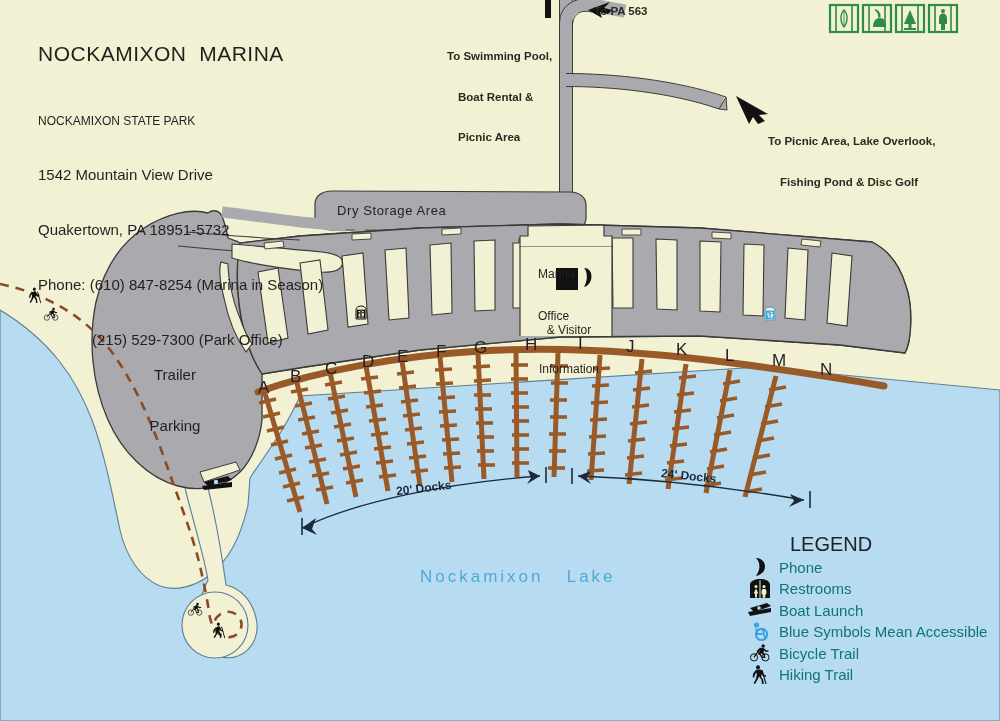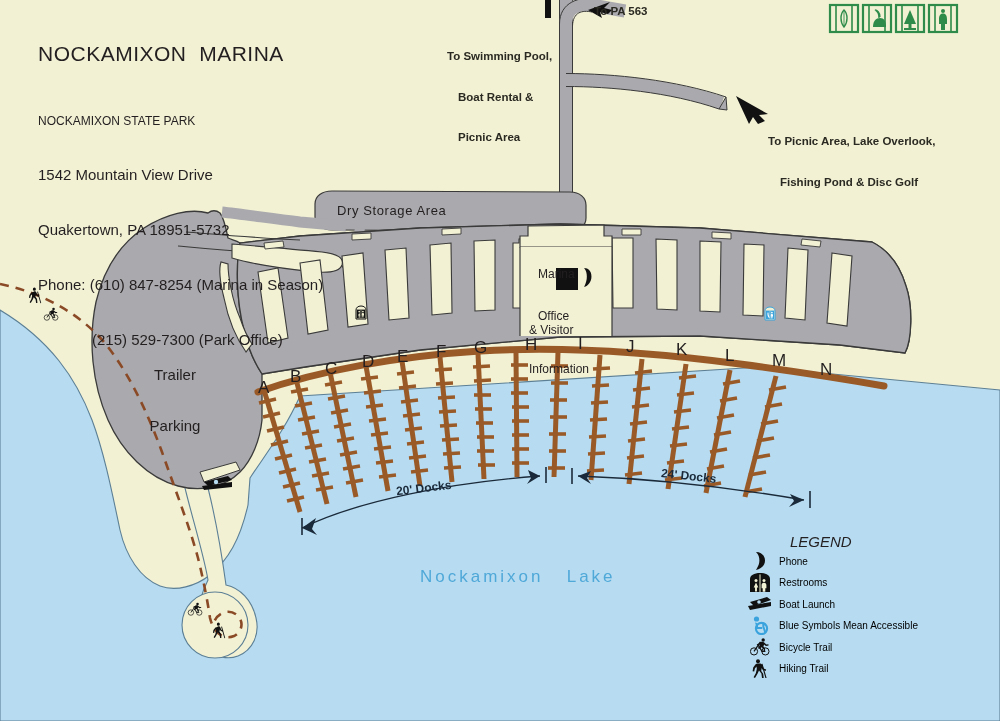--- a/index.html
+++ b/index.html
@@ -20,45 +20,45 @@
   #title-block{left:38px;top:6px;}
   #map-title{font-size:21px;letter-spacing:.5px;color:#231f20;}
   #park-name{font-size:12px;margin-top:12px;}
   .addr-line{font-size:15px;margin-top:2px;}
   .addr-indent{padding-left:54px;}
 
   
   #trailer-parking{left:145px;top:332px;font-size:15px;text-align:center;line-height:17px;width:60px;}
   #dry-storage{left:337px;top:203px;font-size:13px;letter-spacing:.6px;}
   #marina-office{left:538px;top:239px;font-size:12px;text-align:left;width:62px;line-height:14px;}
-  #visitor-info{left:529px;top:298px;font-size:12px;width:80px;line-height:13px;}
+  #visitor-info{left:529px;top:298px;font-size:12px;text-align:center;width:80px;line-height:13px;}
   #lake-label{left:420px;top:567px;font-size:17px;color:#4fa8d8;letter-spacing:3px;}
 
   
   #to-swim{left:447px;top:23px;font-size:11.5px;line-height:13.5px;font-weight:bold;color:#2b2a22;}
   #to-swim .l2,#to-swim .l3{padding-left:11px;}
   #to-pa563{left:594px;top:5px;font-size:11.5px;font-weight:bold;color:#2b2a22;}
   #to-picnic{left:768px;top:108px;font-size:11.5px;line-height:13.5px;font-weight:bold;color:#2b2a22;}
   #to-picnic .l2{padding-left:12px;}
 
   
   .dim-label{font-size:12px;color:#1b2a3a;font-weight:bold;position:absolute;}
   #dim-20{left:396px;top:481px;transform:rotate(-7deg);}
   #dim-24{left:661px;top:469px;transform:rotate(6deg);}
 
   
   .dock-letter{position:absolute;font-size:17px;color:#231f20;}
 
   
   #legend{position:absolute;left:745px;top:533px;width:250px;}
-  #legend-title{font-size:15px;color:#231f20;margin-left:45px;font-style:italic;}
+  #legend-title{font-size:20px;color:#231f20;margin-left:45px;}
   .legend-row{display:flex;align-items:center;height:20.5px;margin-top:1px;}
   .legend-ico{width:30px;height:20px;display:flex;align-items:center;justify-content:center;flex:0 0 30px;}
   .legend-ico svg{display:block;}
-  .legend-text{font-size:10px;color:#000000;margin-left:4px;}
+  .legend-text{font-size:15px;color:#0f766e;margin-left:4px;}
 
   
   #dcnr{position:absolute;left:828px;top:2px;width:135px;height:34px;}
 </style>
 </head>
 <body>
 
 <div id="map-root">
 
   <svg id="map-svg" viewBox="0 0 1000 721">

